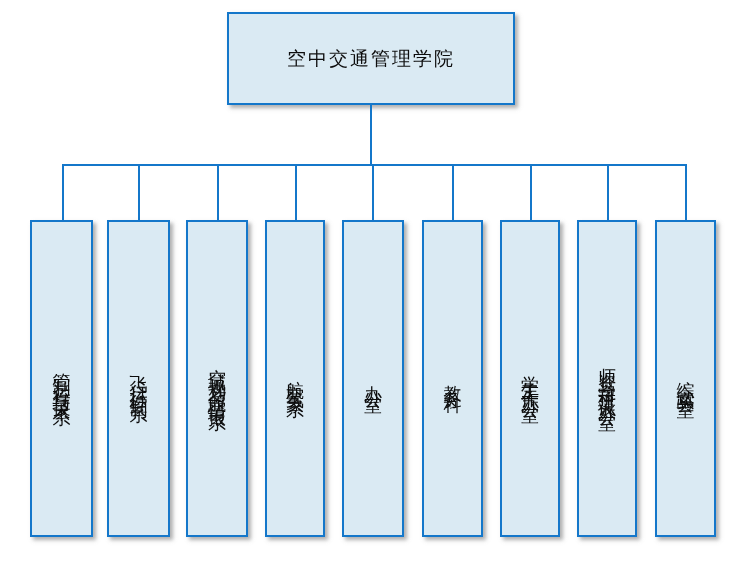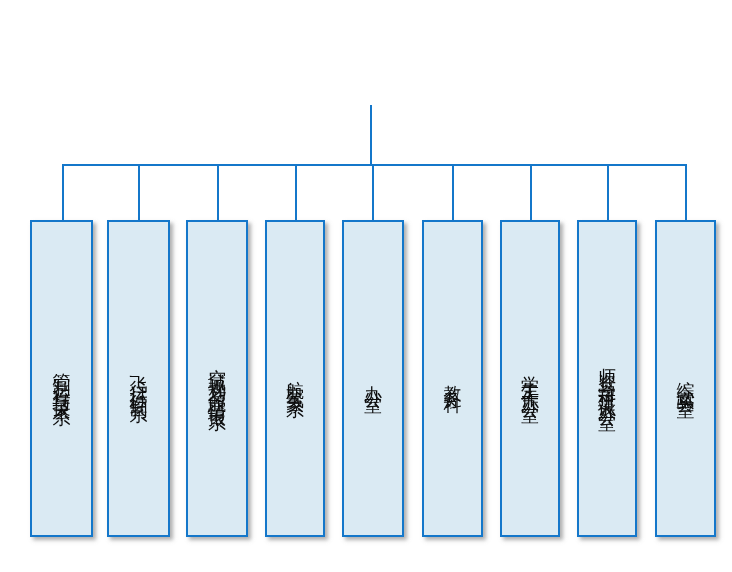--- a/index.html
+++ b/index.html
@@ -58,20 +58,23 @@
     background: #1477ca;
   }
   .conn-v { width: 2px; }
   .conn-h { height: 2px; }
 </style>
 </head>
 <body>
 
 <div id="org-chart">
 
+  <div class="node node-root" id="root-node" style="left: 227px; top: 12px; width: 288px; height: 93px;">
+    <span class="root-label">空中交通管理学院</span>
+  </div>
 
   <div class="conn conn-v" id="root-stem" style="left: 370px; top: 105px; height: 59px;"></div>
   <div class="conn conn-h" id="bus-line" style="left: 62px; top: 164px; width: 623px;"></div>
   <div id="drop-layer">
       <div class="conn conn-v" style="left: 62px; top: 164px; height: 56px;"></div>
       <div class="conn conn-v" style="left: 138px; top: 164px; height: 56px;"></div>
       <div class="conn conn-v" style="left: 217px; top: 164px; height: 56px;"></div>
       <div class="conn conn-v" style="left: 295px; top: 164px; height: 56px;"></div>
       <div class="conn conn-v" style="left: 372px; top: 164px; height: 56px;"></div>
       <div class="conn conn-v" style="left: 452px; top: 164px; height: 56px;"></div>

